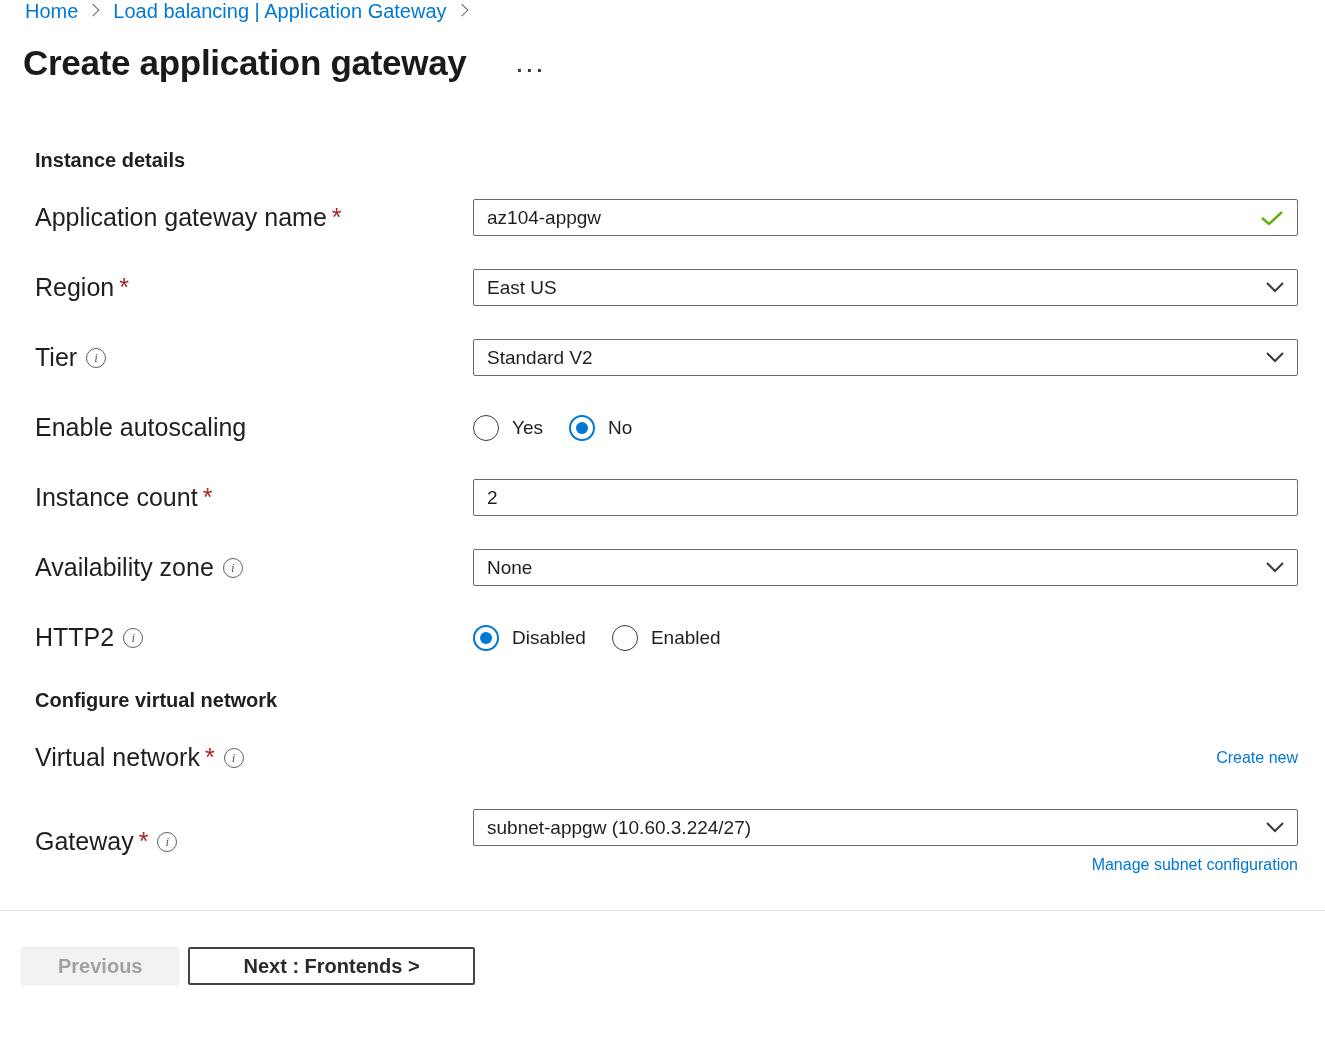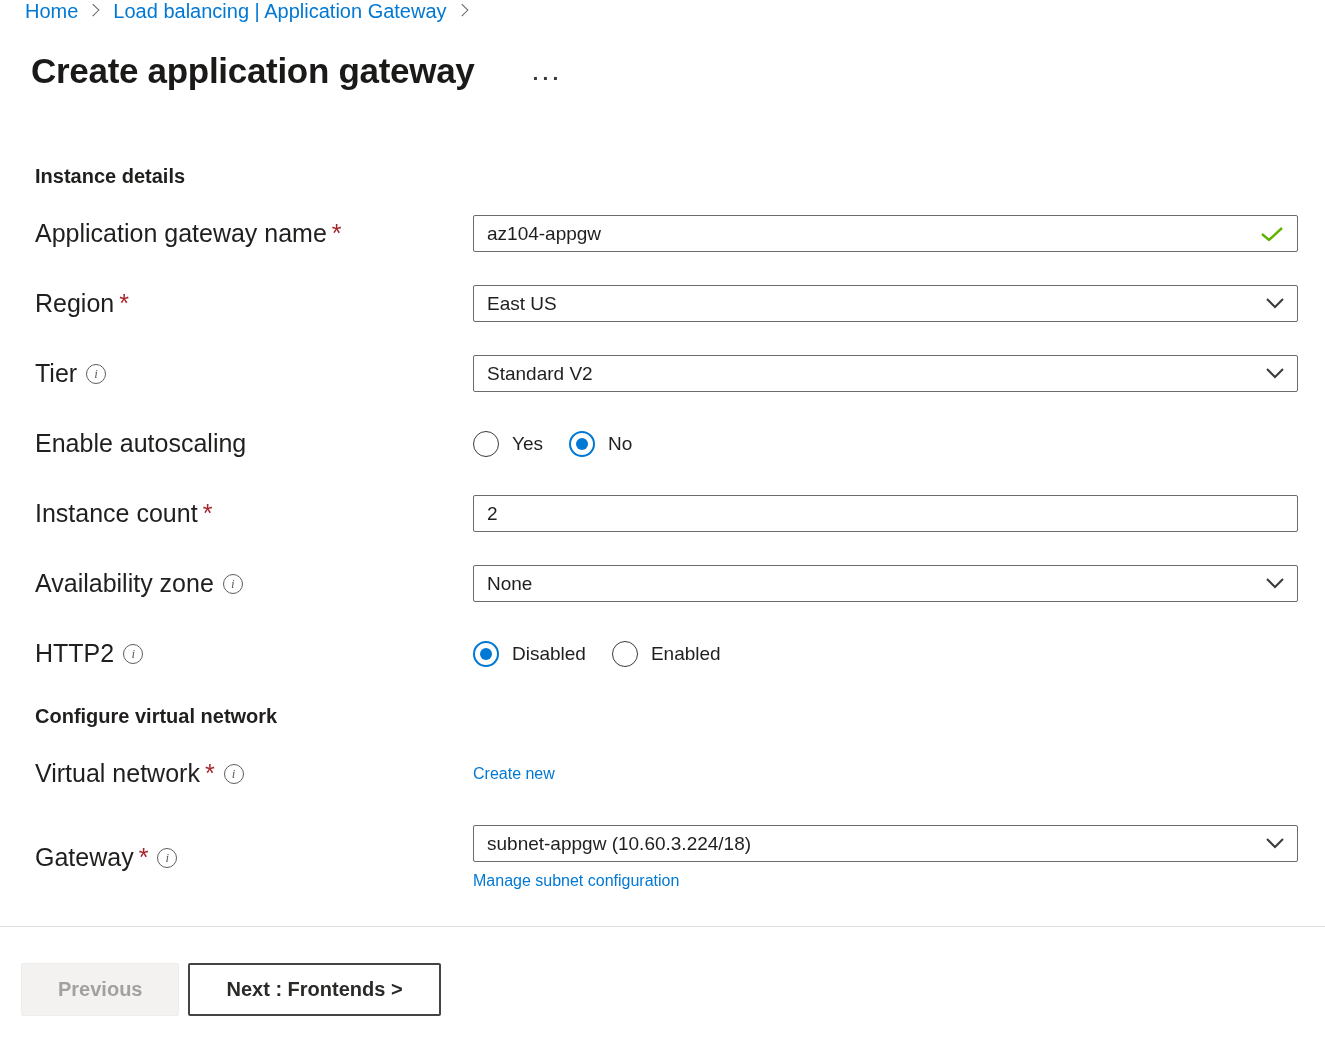--- a/index.html
+++ b/index.html
@@ -12,38 +12,38 @@
   
   .breadcrumb { display:flex; align-items:center; padding:0 0 0 25px; font-size:20px; }
   .breadcrumb a { color:#0078d4; text-decoration:none; cursor:pointer; }
   .crumb-sep {
     width:9px; height:9px; display:inline-block; margin:0 14px 0 12px;
     border-right:1.6px solid #616161; border-bottom:1.6px solid #616161;
     transform:rotate(-45deg) translateY(-2px);
   }
   
   .title-row { display:flex; align-items:center; margin:20px 0 0 23px; }
-  h1 { margin:8px; font-size:35px; font-weight:700; color:#1b1a19; letter-spacing:-0.3px; }
+  h1 { margin:0; font-size:35px; font-weight:700; color:#1b1a19; letter-spacing:-0.3px; }
   .more-btn { margin:14px 0 0 50px; font-size:21px; font-weight:700; letter-spacing:3px;
               color:#3b3a39; cursor:pointer; line-height:10px; }
   
   .form { margin:66px 27px 0 35px; }
   h2.section { margin:0 0 27px 0; font-size:20px; font-weight:700; color:#201f1e; }
   h2.section.second { margin-top:28px; }
   .row { display:grid; grid-template-columns:438px 1fr; margin-bottom:33px; }
   .label-cell { display:flex; align-items:center; font-size:25px; min-height:37px; color:#201f1e; }
   .req { color:#a4262c; margin-left:5px; }
   .info {
     width:20px; height:20px; margin-left:9px; border-radius:50%;
     border:1px solid #5f5e5d; color:#5f5e5d; flex:none;
     display:inline-flex; align-items:center; justify-content:center;
     font:italic 13px "Liberation Serif","DejaVu Serif",serif; cursor:default;
   }
   .info::after { content:"i"; }
-  .control { max-width:825px; }
+  .control { max-width:825px;text-align:right; }
   .box {
     height:37px; width:100%; border:1px solid #6b6b6b; border-radius:2px;
     background:#fff; display:flex; align-items:center; justify-content:space-between;
     padding:0 13px; font-size:19px; cursor:pointer;
   }
   .box .value { white-space:nowrap; }
   .box.vnet { border:1.5px solid #8f44bd; }
   .sub-link { display:inline-block; margin-top:10px; font-size:16px; color:#0078d4;
               text-decoration:none; cursor:pointer; }
   
@@ -53,24 +53,24 @@
     background:#fff; display:inline-flex; align-items:center; justify-content:center;
     cursor:pointer; flex:none;
   }
   .radio.selected { border:2px solid #0078d4; }
   .radio .dot { width:12px; height:12px; border-radius:50%; background:#0078d4; visibility:hidden; }
   .radio.selected .dot { visibility:visible; }
   .radio-label { margin:0 26px 0 13px; font-size:19px; }
   
   .footer-divider { border:none; border-top:1px solid #e1e1e1; margin:36px 0 0 0; }
   .footer { display:flex; gap:9px; margin:36px 0 0 21px; }
-  .btn { height:53px; font-family:inherit; font-size:20px; font-weight:600;
+  .btn { height:38px; font-family:inherit; font-size:20px; font-weight:600;
          border-radius:2px; cursor:pointer; display:inline-flex; align-items:center; }
   .btn-prev { background:#f3f2f1; color:#a3a1a0; border:1px solid #efedec; padding:0 36px; cursor:default; }
-  .btn-next { background:#ffffff; color:#2b2a29; border:2px solid #454442; padding:0 36px; }
+  .btn-next { background:#ffffff; color:#2b2a29; border:2px solid #454442; padding:0 53px; }
   svg { display:block; }
 </style>
 </head>
 <body>
 
 <nav class="breadcrumb">
   <a>Home</a>
   <span class="crumb-sep"></span>
   <a>Load balancing | Application Gateway</a>
   <span class="crumb-sep"></span>
@@ -204,21 +204,21 @@
   </div>
 
   <div class="row">
     <div class="label-cell">
       <span>Gateway</span>
       <span class="req">*</span>
       <span class="info"></span>
     </div>
     <div class="control">
       <div class="box">
-        <span class="value">subnet-appgw (10.60.3.224/18)</span>
+        <span class="value">subnet-appgw (10.60.3.224/27)</span>
         <svg width="18" height="11" viewBox="0 0 18 11">
           <polyline points="1,1 9,9 17,1" fill="none" stroke="#3b3a39" stroke-width="2"></polyline>
         </svg>
       </div>
       <a class="sub-link">Manage subnet configuration</a>
     </div>
   </div>
 
 </main>
 

